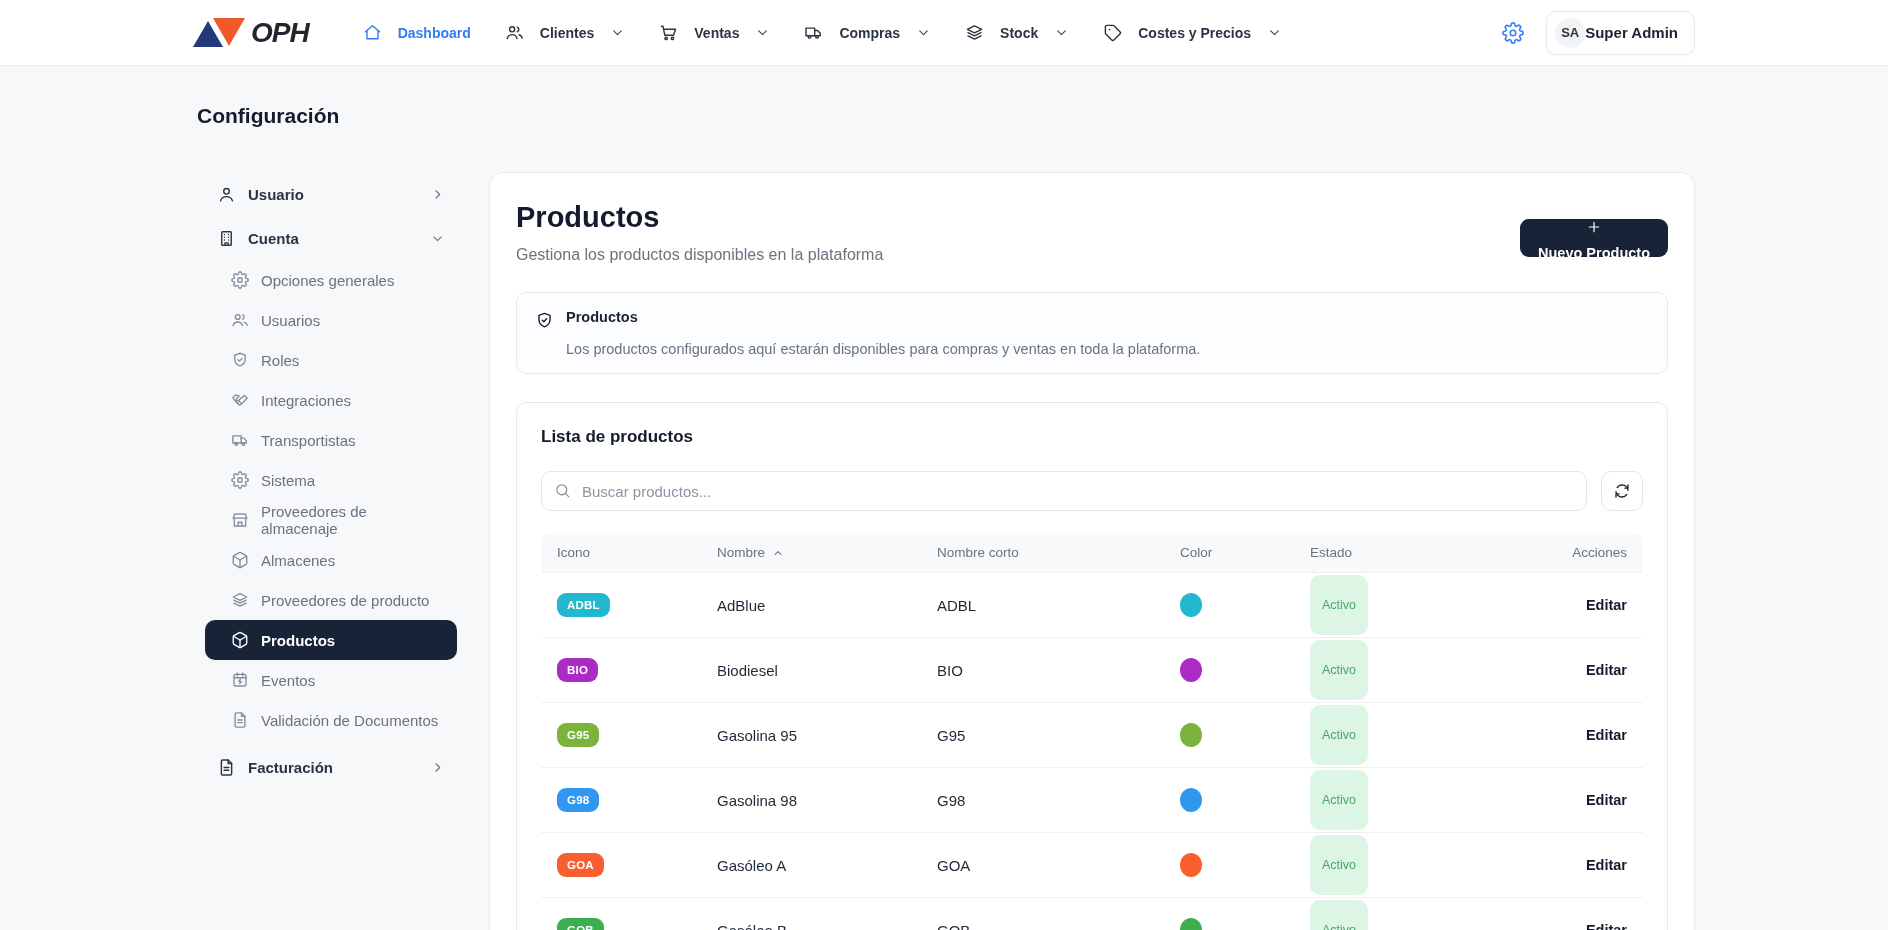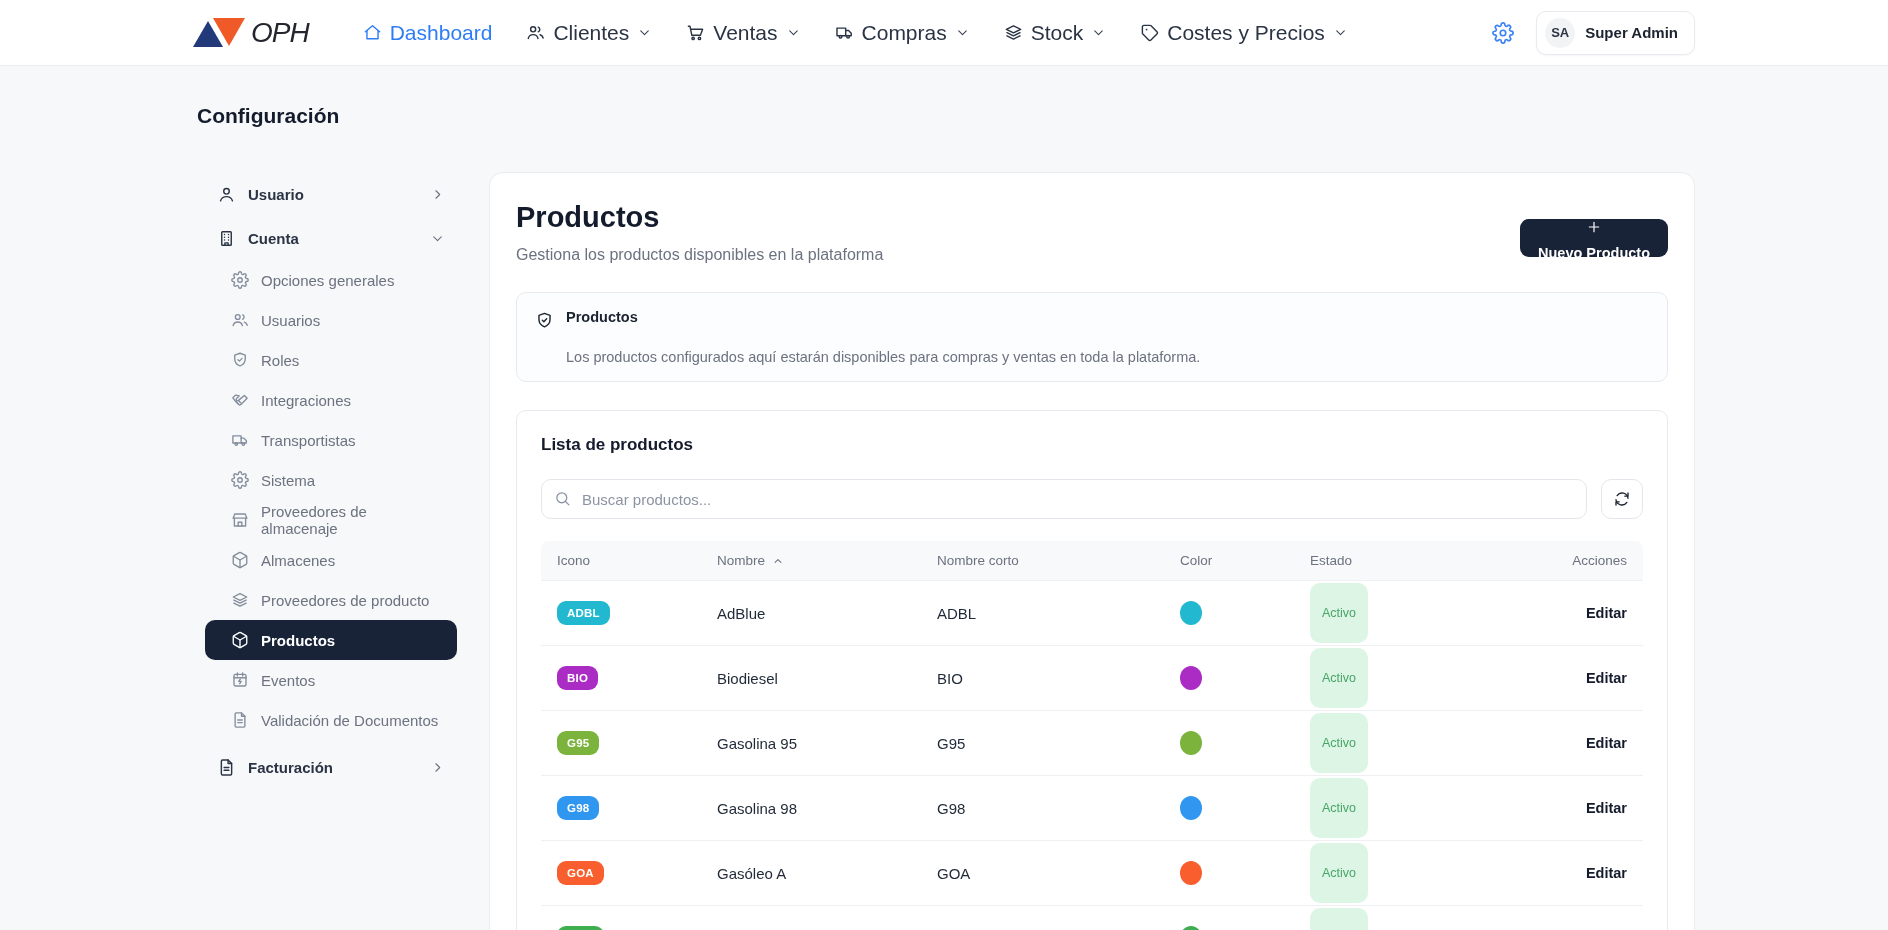--- a/index.html
+++ b/index.html
@@ -14,30 +14,30 @@
   .navbar { height:66px; background:#ffffff; border-bottom:1px solid #ebedf0; }
   .navbar-inner { width:1502px; margin:0 auto; height:100%; display:flex; align-items:center; }
   .logo { display:flex; align-items:center; gap:6px; cursor:pointer; }
   .logo-mark { position:relative; width:52px; height:32px; }
   .tri-up { position:absolute; left:0; bottom:2px; width:0; height:0;
     border-left:15px solid transparent; border-right:15px solid transparent;
     border-bottom:26px solid #223a7a; }
   .tri-down { position:absolute; left:20px; top:1px; width:0; height:0;
     border-left:16px solid transparent; border-right:16px solid transparent;
     border-top:28px solid #f05a28; }
-  .logo-text { font-size:28px; font-weight:400; font-style:italic; color:#23262e; letter-spacing:-1px; }
+  .logo-text { font-size:28px; font-weight:700; font-style:italic; color:#23262e; letter-spacing:-1px; }
   .nav-items { display:flex; align-items:center; gap:10px; margin-left:42px; }
-  .nav-item { display:flex; align-items:center; gap:8px; padding:10px 12px; border-radius:8px;
-    font-size:21px; font-weight:400; color:#2b3445; cursor:pointer; }
+  .nav-item { display:flex; align-items:center; gap:16px; padding:10px 12px; border-radius:8px;
+    font-size:14px; font-weight:700; color:#2b3445; cursor:pointer; }
   .nav-item .icon { width:19px; height:19px; }
   .nav-item .chev { width:15px; height:15px; color:#3a4354; }
   .nav-item.active { color:#2e7df6; }
   .navbar-right { margin-left:auto; display:flex; align-items:center; gap:22px; }
   .gear-btn { width:22px; height:22px; color:#3b82f6; cursor:pointer; }
-  .user-pill { display:flex; align-items:center; gap:10px; background:#fff; border:1px solid #e7eaee;
+  .user-pill { display:flex; align-items:center; background:#fff; border:1px solid #e7eaee;
     border-radius:10px; padding:6px 16px 6px 8px; height:44px; box-shadow:0 1px 2px rgba(20,30,60,.04); cursor:pointer; }
   .avatar { width:30px; height:30px; border-radius:50%; background:#f1f3f5; display:flex; align-items:center;
     justify-content:center; font-size:13px; font-weight:700; color:#2b3445; }
   .user-name { font-size:15px; font-weight:700; color:#1c2330; }
 
   
   .page { width:1502px; margin:0 auto; }
   .page-title { margin:38px 0 0 4px; font-size:21px; font-weight:800; color:#141b2d; }
   .content { display:flex; gap:32px; margin-top:44px; align-items:flex-start; }
 
@@ -61,21 +61,21 @@
   .main-sub { margin-top:12px; font-size:16px; color:#6b7280; }
   .btn-primary { display:flex; align-items:center; gap:10px; background:#182338; color:#fff;
     border:none; border-radius:9px; padding:0 18px; height:38px; margin-top:18px;
     font-size:14.5px; font-weight:700; cursor:pointer; font-family:inherit;flex-direction:column; }
   .btn-primary .icon { width:16px; height:16px; }
 
   .info-box { margin-top:28px; border:1px solid #e6e9ed; background:#fcfdfe; border-radius:10px;
     padding:16px 18px; display:flex; gap:12px; }
   .info-box .icon { width:19px; height:19px; color:#1c2330; margin-top:2px; }
   .info-title { font-size:14.5px; font-weight:700; color:#1c2330; }
-  .info-desc { margin-top:24px; font-size:14.5px; color:#6b7280; }
+  .info-desc { margin-top:16px; font-size:14.5px; color:#6b7280; }
 
   .list-card { margin-top:28px; border:1px solid #e6e9ed; border-radius:10px; padding:24px 24px 0 24px; }
   .list-title { font-size:17px; font-weight:700; color:#141b2d; }
   .search-row { display:flex; gap:14px; margin-top:24px; }
   .search-wrap { position:relative; flex:1; }
   .search-wrap .icon { position:absolute; left:13px; top:11px; width:17px; height:17px; color:#8b94a3; }
   .search-input { width:100%; height:40px; border:1px solid #e3e6ea; border-radius:10px;
     padding:0 12px 0 40px; font-size:15px; color:#1f2937; font-family:inherit; outline:none; background:#fff; }
   .search-input::placeholder { color:#8b94a3; }
   .icon-btn { width:42px; height:40px; border:1px solid #e3e6ea; border-radius:10px; background:#fff;

